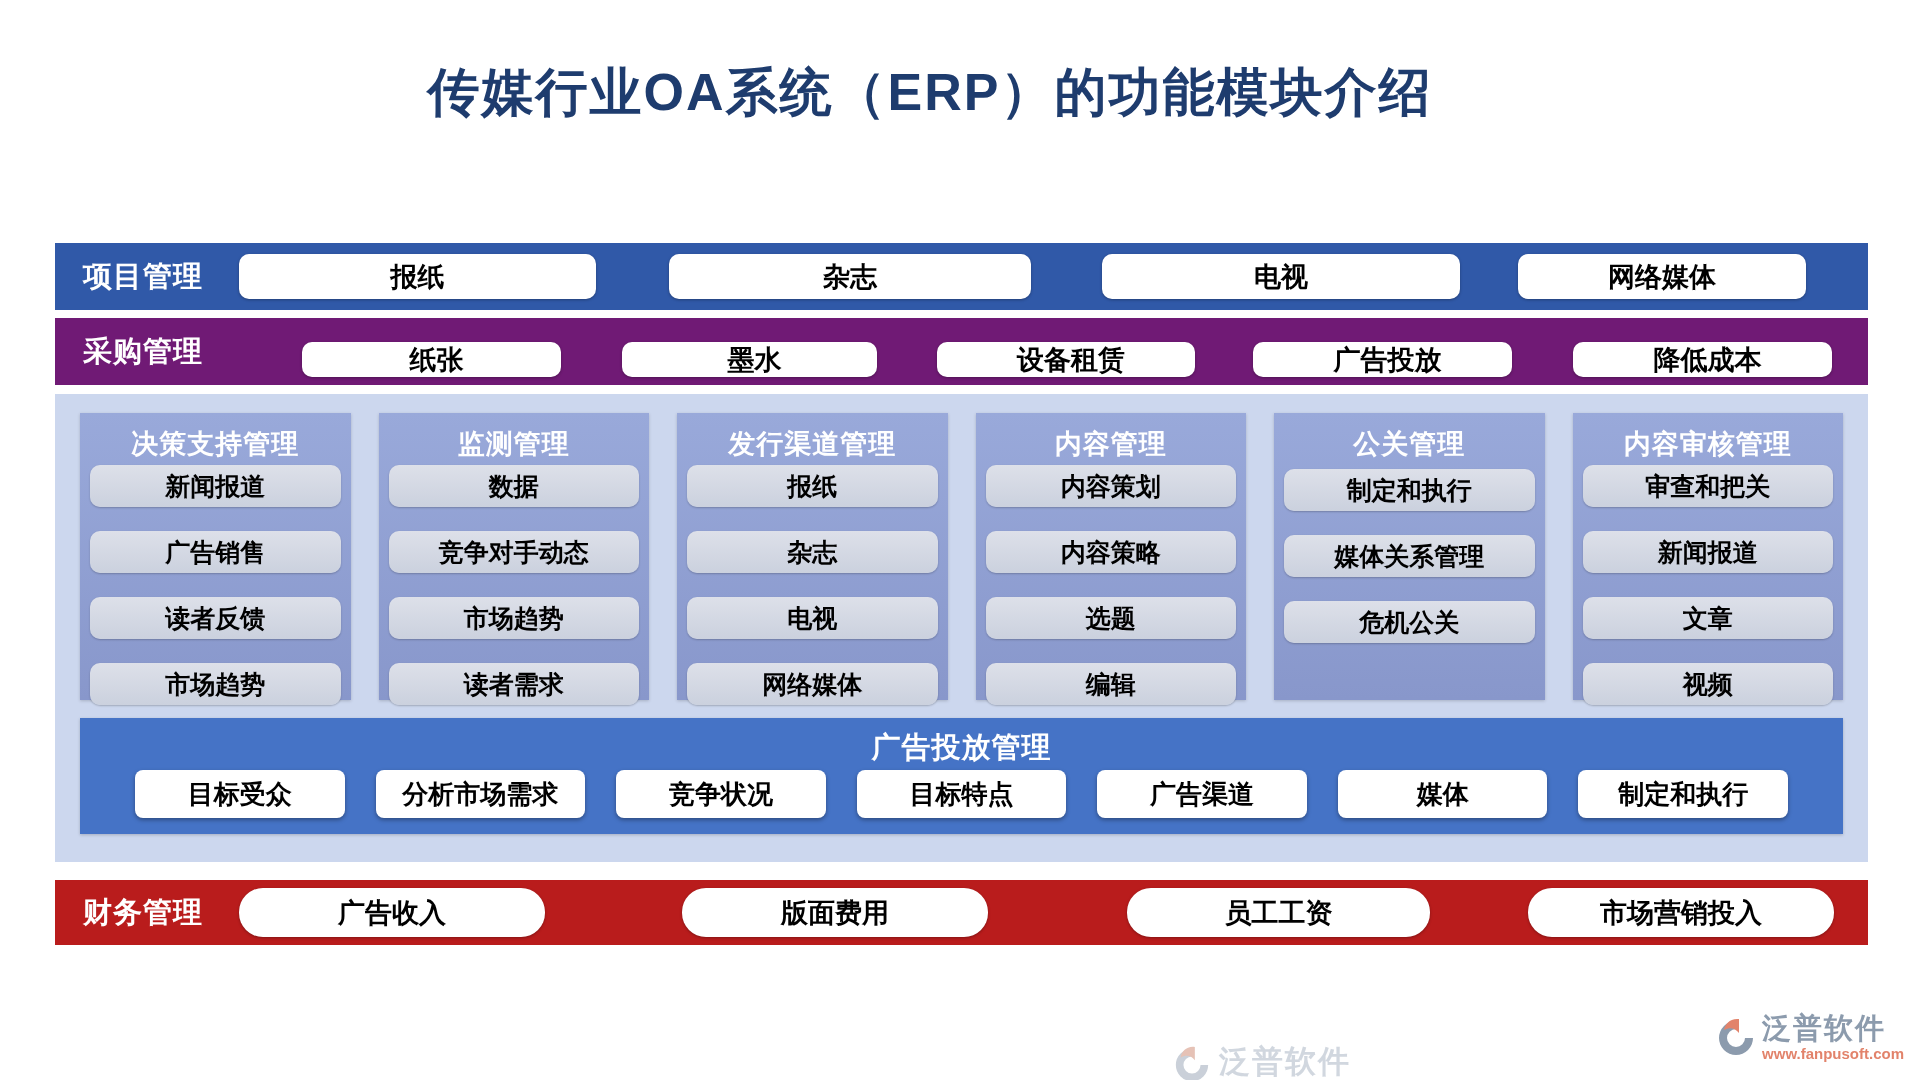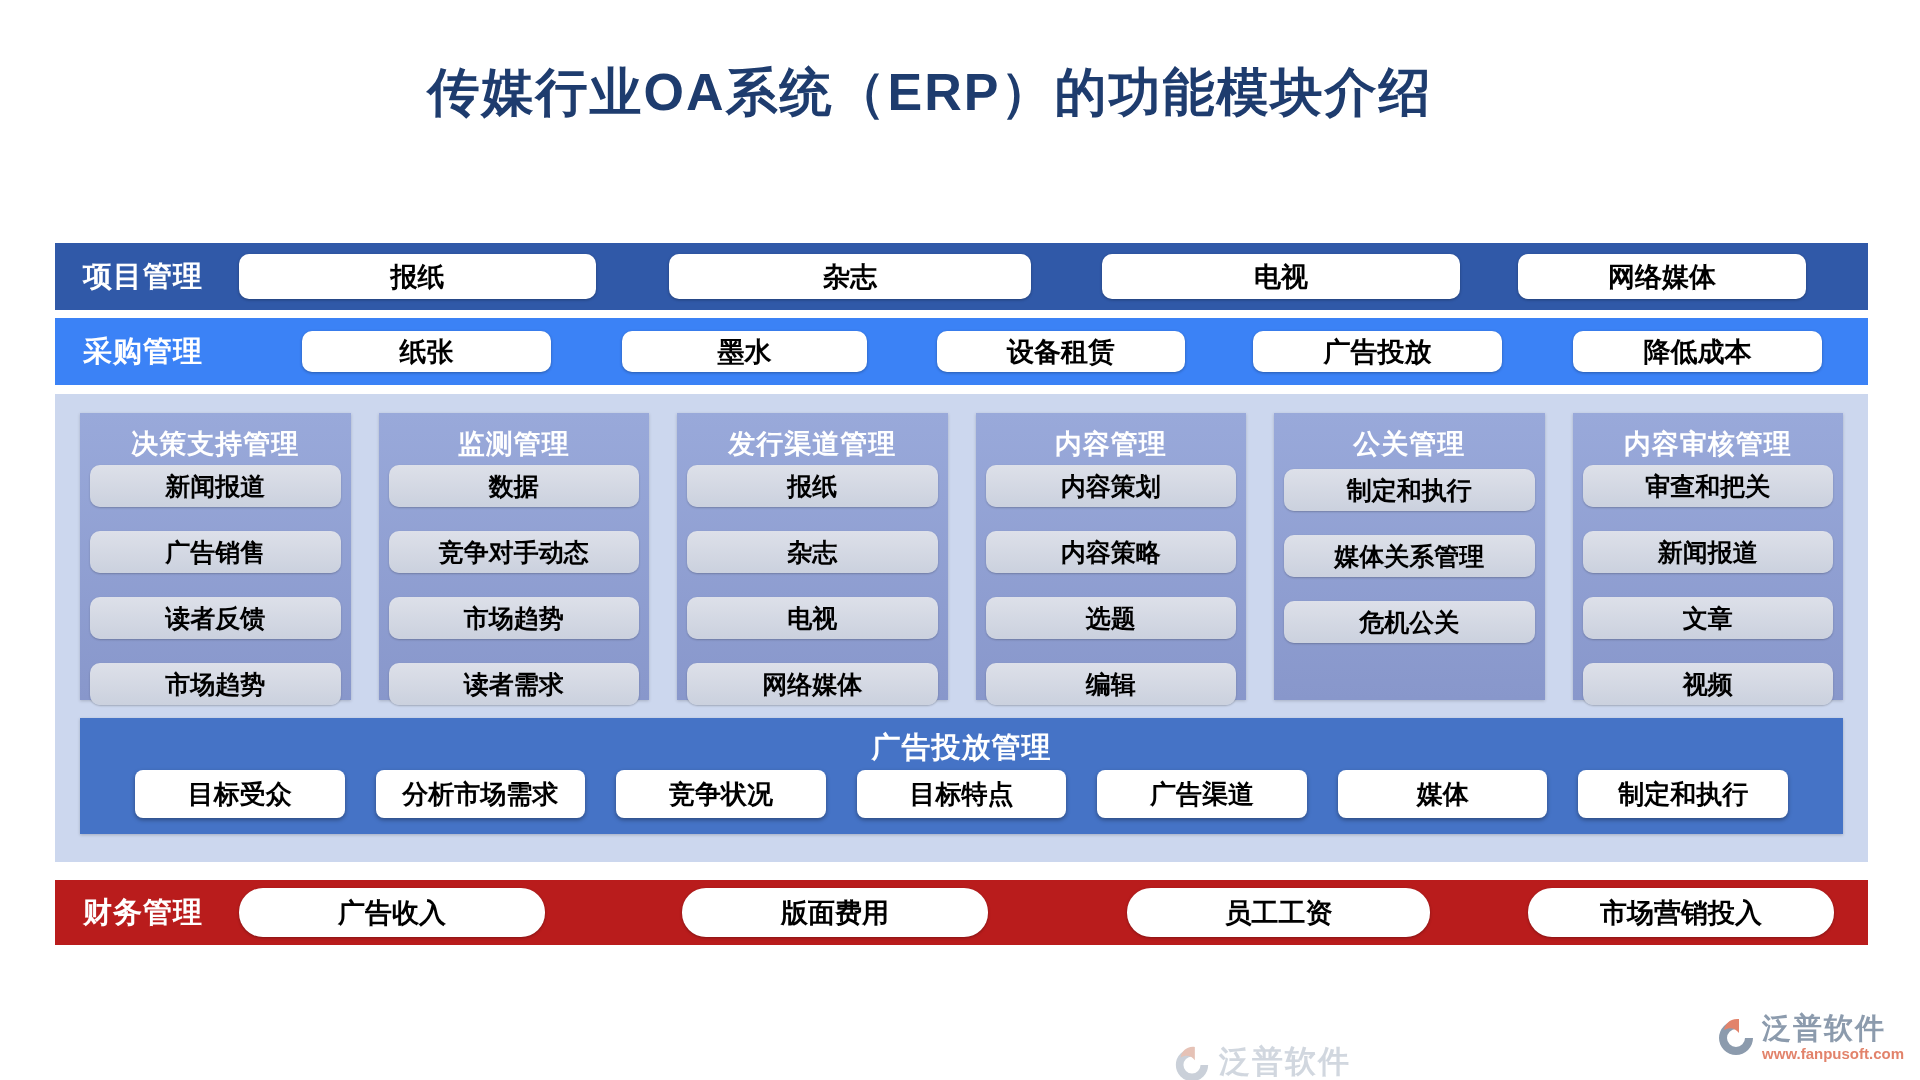--- a/index.html
+++ b/index.html
@@ -6,34 +6,34 @@
   body{
     width:1920px;height:1080px;background:#ffffff;position:relative;overflow:hidden;
     font-family:"Liberation Sans","DejaVu Sans",sans-serif;
   }
   .title{
     position:absolute;left:0;top:58px;width:1860px;margin:0;
     text-align:center;font-size:52px;font-weight:700;color:#1E3C6E;letter-spacing:2px;
   }
   .band{position:absolute;left:55px;width:1813px;}
   .row-project{top:243px;height:67px;background:#3059A8;}
-  .row-procurement{top:318px;height:67px;background:#3b82f6;}
+  .row-procurement{top:318px;height:67px;background:#701a75;}
   .row-finance{top:880px;height:65px;background:#b91c1c;}
   .band-label{
     position:absolute;left:28px;top:50%;transform:translateY(-50%);
     color:#ffffff;font-size:29px;font-weight:700;letter-spacing:1px;white-space:nowrap;
   }
   .chip{
     position:absolute;background:#ffffff;border-radius:10px;
     display:flex;align-items:center;justify-content:center;
     font-size:27px;font-weight:700;color:#000;white-space:nowrap;
     box-shadow:0 1px 3px rgba(0,0,0,.30);
   }
   .row-project .chip{top:11px;height:45px;}
-  .row-procurement .chip{top:13px;height:41px;}
+  .row-procurement .chip{top:24px;height:35px;padding-left:10px;}
   .row-finance .chip{top:8px;height:49px;border-radius:24px;}
   .panel{
     position:absolute;left:55px;top:394px;width:1813px;height:468px;background:#CCD7EE;
   }
   .columns{
     position:absolute;left:25px;top:19px;width:1763px;height:287px;
     display:flex;gap:28px;
   }
   .column{
     flex:1;background:linear-gradient(180deg,#99A9DA 0%,#8897CB 100%);

